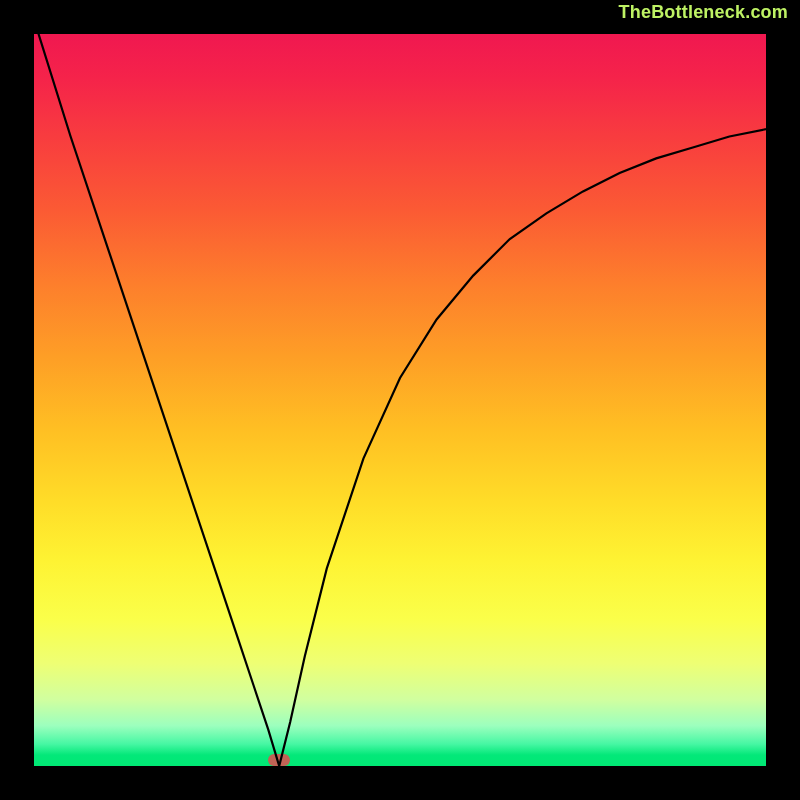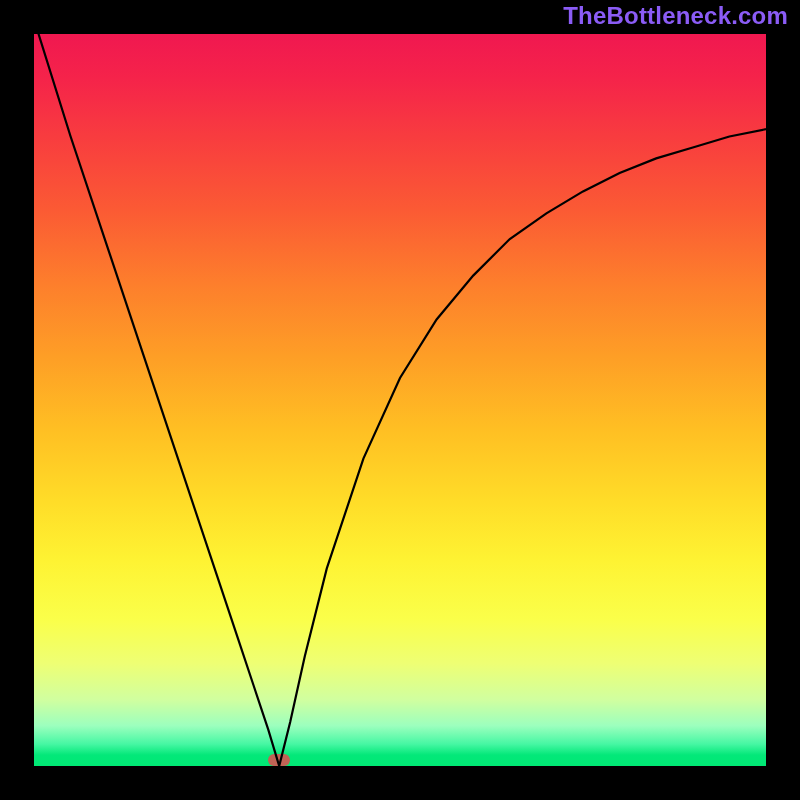--- a/index.html
+++ b/index.html
@@ -14,22 +14,22 @@
   .frame {
     position: relative;
     width: 800px;
     height: 800px;
     background: #000;
   }
   .watermark {
     position: absolute;
     top: 2px;
     right: 12px;
-    color: #8b5cf6;
-    font-size: 24px;
+    color: #bef264;
+    font-size: 18px;
     font-weight: 600;
     letter-spacing: 0.2px;
     z-index: 20;
     user-select: none;
   }
   .plot {
     position: absolute;
     left: 34px;
     top: 34px;
     width: 732px;

